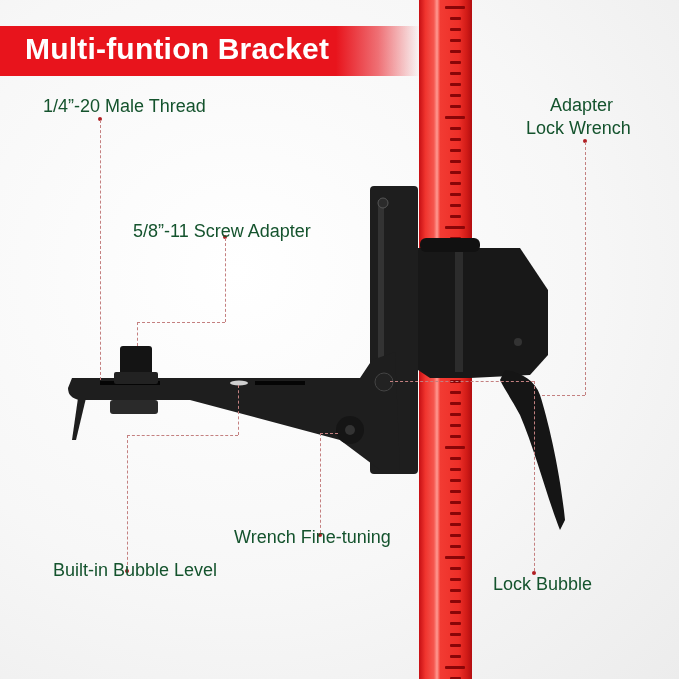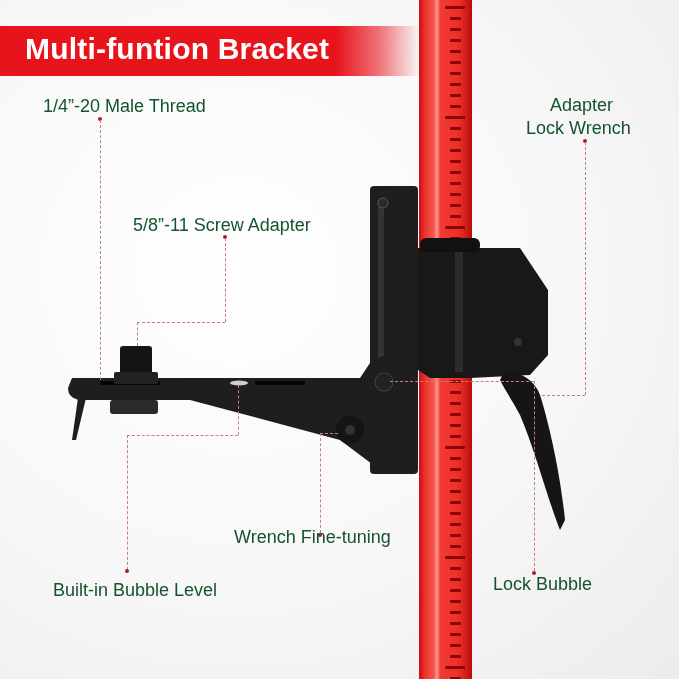--- a/index.html
+++ b/index.html
@@ -147,18 +147,18 @@
 
 <div class="hline" style="left:320px;top:433px;width:18px"></div>
 <div class="vline" style="left:320px;top:433px;height:100px"></div>
 <div class="dot" style="left:318px;top:533px"></div>
 
 <div class="hline" style="left:390px;top:381px;width:144px"></div>
 <div class="vline" style="left:534px;top:381px;height:190px"></div>
 <div class="dot" style="left:532px;top:571px"></div>
 
 <div class="label" style="left:43px;top:96px">1/4”-20 Male Thread</div>
-<div class="label" style="left:133px;top:215px">5/8”-11 Screw Adapter</div>
+<div class="label" style="left:133px;top:221px">5/8”-11 Screw Adapter</div>
 <div class="label" style="left:550px;top:95px">Adapter</div>
 <div class="label" style="left:526px;top:118px">Lock Wrench</div>
 <div class="label" style="left:234px;top:527px">Wrench Fine-tuning</div>
-<div class="label" style="left:53px;top:580px">Built-in Bubble Level</div>
+<div class="label" style="left:53px;top:560px">Built-in Bubble Level</div>
 <div class="label" style="left:493px;top:574px">Lock Bubble</div>
 
 </body></html>

